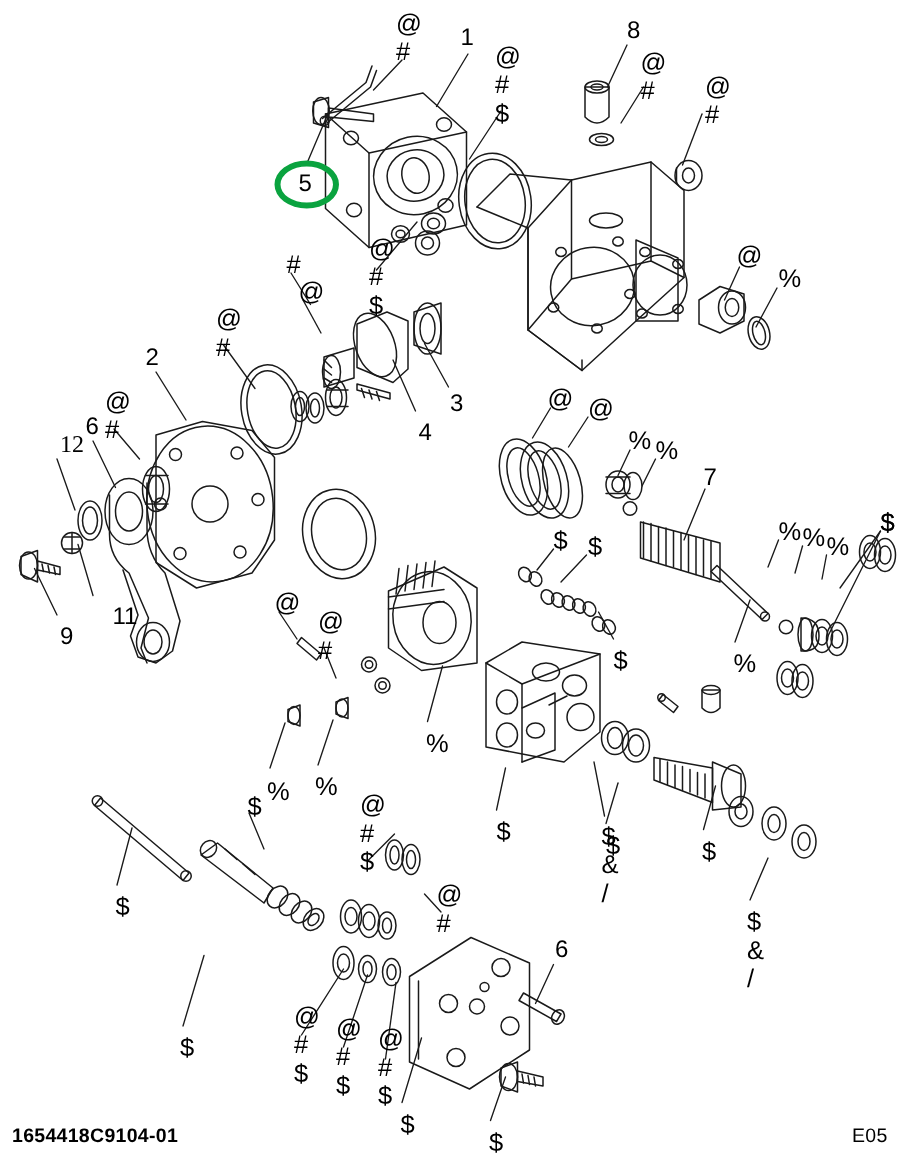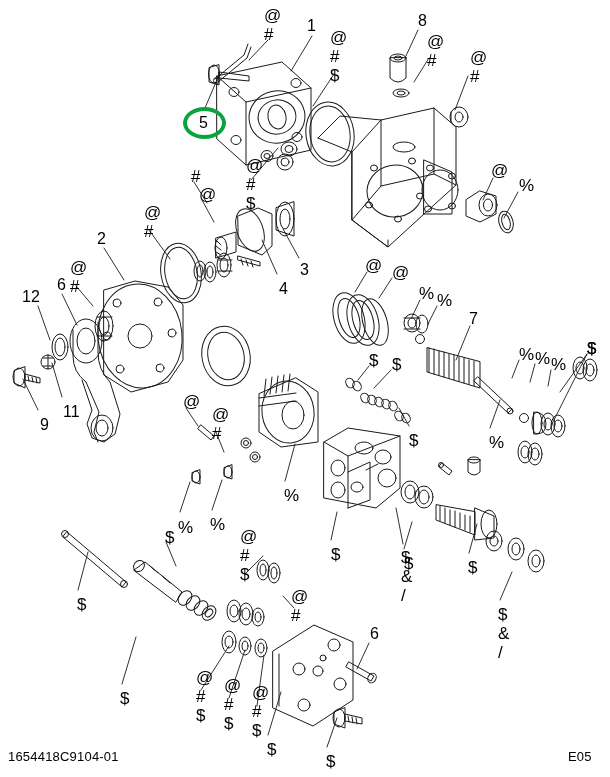--- a/index.html
+++ b/index.html
@@ -29,20 +29,21 @@
   .num{font-size:16px;}
   
   .sym{font-size:17px;}
   .sym.stack{line-height:1.12;}
   .footer-left{
     position:absolute;
     left:8px;
     top:750px;
     font-size:13px;
     letter-spacing:.2px;
+    font-weight:bold;
   }
   .footer-right{
     position:absolute;
     left:568px;
     top:750px;
     font-size:13px;
     letter-spacing:.2px;
   }
   
   #highlight{
@@ -503,22 +504,22 @@
       <div class="lbl num" style="left: 307px; top: 18px;">1</div>
       <div class="lbl num" style="left: 97px; top: 231px;">2</div>
       <div class="lbl num" style="left: 300px; top: 262px;">3</div>
       <div class="lbl num" style="left: 279px; top: 281px;">4</div>
       <div class="lbl num" style="left: 199px; top: 115px;">5</div>
       <div class="lbl num" style="left: 370px; top: 626px;">6</div>
       <div class="lbl num" style="left: 469px; top: 311px;">7</div>
       <div class="lbl num" style="left: 418px; top: 13px;">8</div>
       <div class="lbl num" style="left: 40px; top: 417px;">9</div>
       <div class="lbl num" style="left: 57px; top: 277px;">6</div>
-      <div class="lbl num" style="left: 63px; top: 404px;">11</div>
-      <div class="lbl num" style="left: 22px; top: 289px;">12</div>
+      <div class="lbl num" style="left: 75px; top: 404px;">11</div>
+      <div class="lbl num" style="left: 40px; top: 289px; font-family: Liberation Serif, serif;">12</div>
       <div class="lbl sym stack" style="left: 264px; top: 6px;">@
 #</div>
       <div class="lbl sym stack" style="left: 330px; top: 28px;">@
 #
 $</div>
       <div class="lbl sym stack" style="left: 427px; top: 32px;">@
 #</div>
       <div class="lbl sym stack" style="left: 470px; top: 48px;">@
 #</div>
       <div class="lbl sym" style="left: 491px; top: 162px;">@</div>

